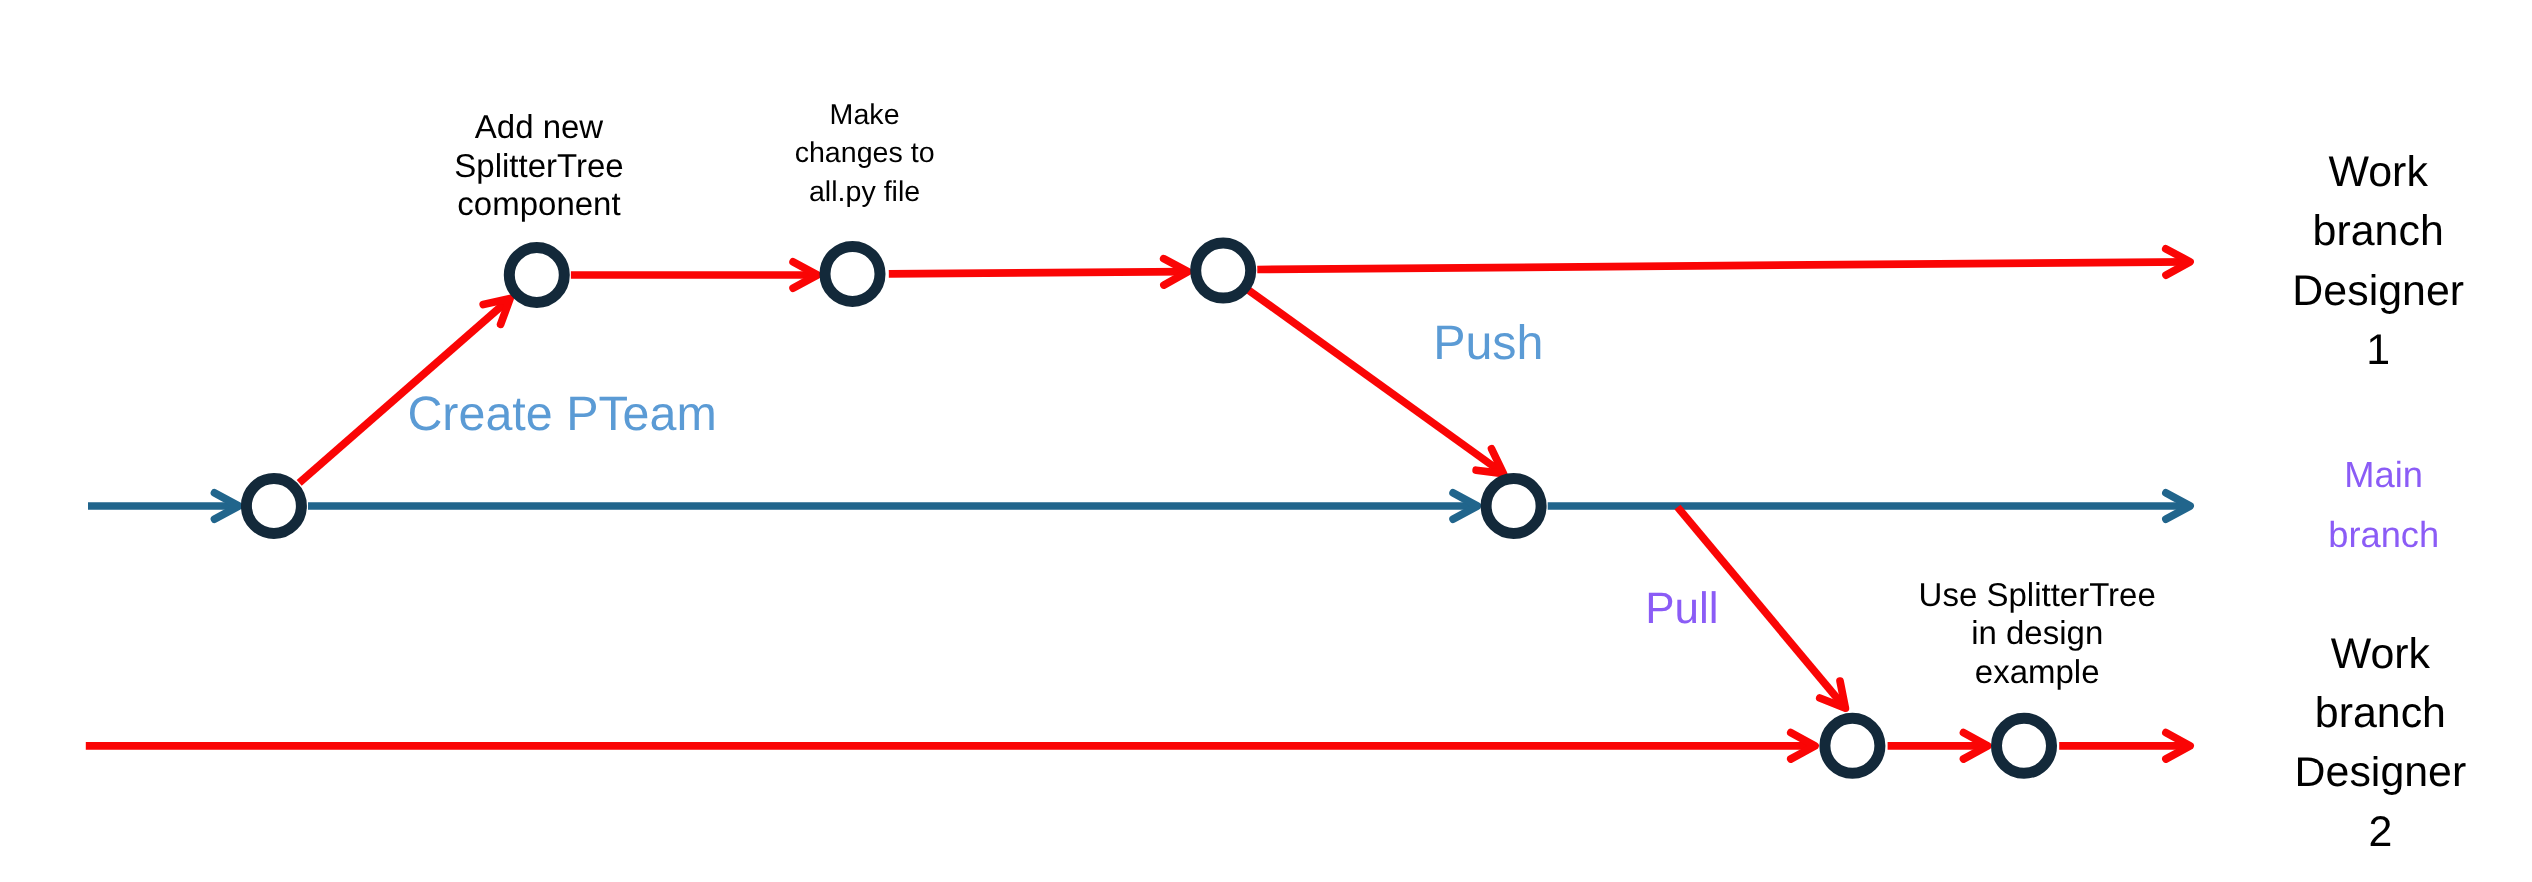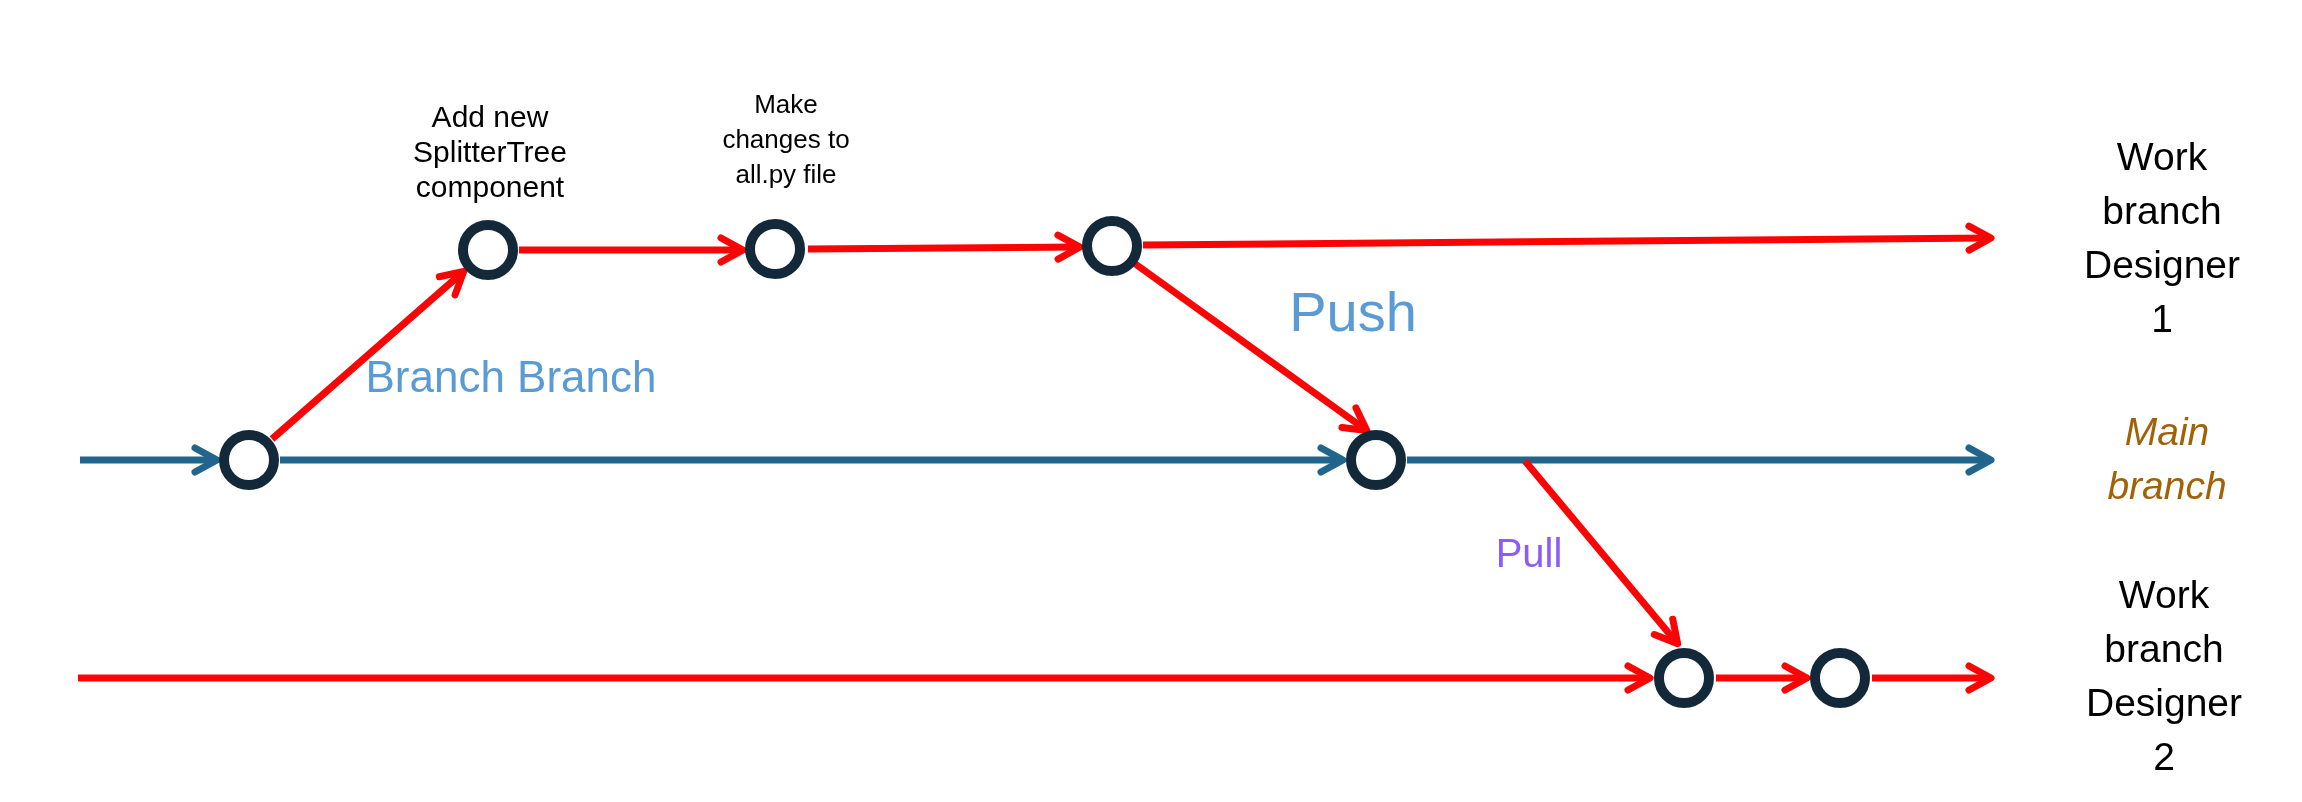--- a/index.html
+++ b/index.html
@@ -73,22 +73,25 @@
       <circle cx="1684" cy="678" r="25" fill="#ffffff" stroke="#13293a" stroke-width="10"></circle>
       <circle cx="1840" cy="678" r="25" fill="#ffffff" stroke="#13293a" stroke-width="10"></circle>
     </svg>
   <div class="labels-layer" id="labels-layer">
       <div class="lbl" style="left: 478px; top: 151px; font-size: 30px; line-height: 35px; color: rgb(0, 0, 0);">Add new
 SplitterTree
 component</div>
       <div class="lbl" style="left: 774px; top: 139px; font-size: 26px; line-height: 35px; color: rgb(0, 0, 0);">Make
 changes to
 all.py file</div>
-      <div class="lbl" style="left: 499px; top: 377px; font-size: 44px; line-height: 50px; color: rgb(91, 155, 213);">Branch Branch</div>
-      <div class="lbl" style="left: 1341px; top: 312px; font-size: 56px; line-height: 50px; color: rgb(91, 155, 213);">Push</div>
+      <div class="lbl" style="left: 1840px; top: 576px; font-size: 30px; line-height: 35px; color: rgb(0, 0, 0);">Use SplitterTree
+in design
+example</div>
+      <div class="lbl" style="left: 499px; top: 377px; font-size: 44px; line-height: 50px; color: rgb(91, 155, 213);">Create PTeam</div>
+      <div class="lbl" style="left: 1341px; top: 312px; font-size: 44px; line-height: 50px; color: rgb(91, 155, 213);">Push</div>
       <div class="lbl" style="left: 1517px; top: 553px; font-size: 40px; line-height: 50px; color: #8b5cf6;">Pull</div>
       <div class="lbl" style="left: 2150px; top: 238px; font-size: 39px; line-height: 54px; color: rgb(0, 0, 0);">Work branch
 Designer 1</div>
-      <div class="lbl" style="left: 2155px; top: 459px; font-size: 39px; line-height: 54px; color: #a16207; font-style: italic;">Main branch</div>
+      <div class="lbl" style="left: 2155px; top: 459px; font-size: 33px; line-height: 54px; color: #8b5cf6;">Main branch</div>
       <div class="lbl" style="left: 2152px; top: 676px; font-size: 39px; line-height: 54px; color: rgb(0, 0, 0);">Work branch
 Designer 2</div>
     </div>
 </div>
 
 </body></html>

